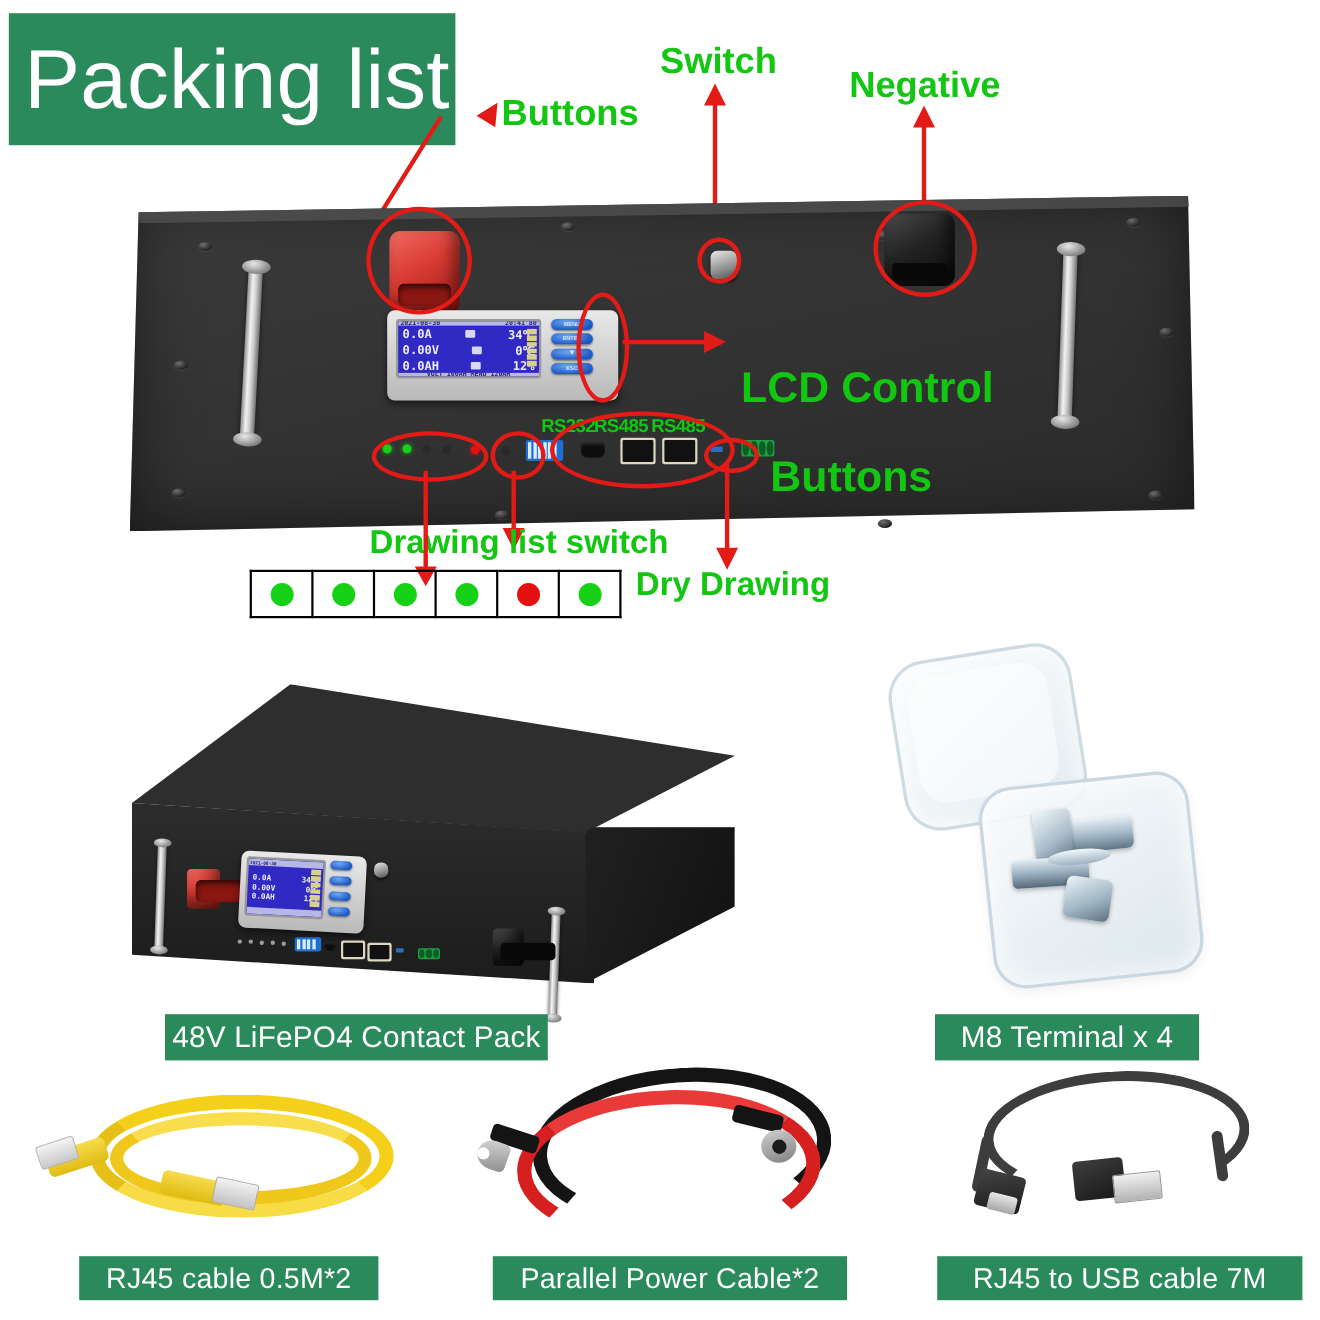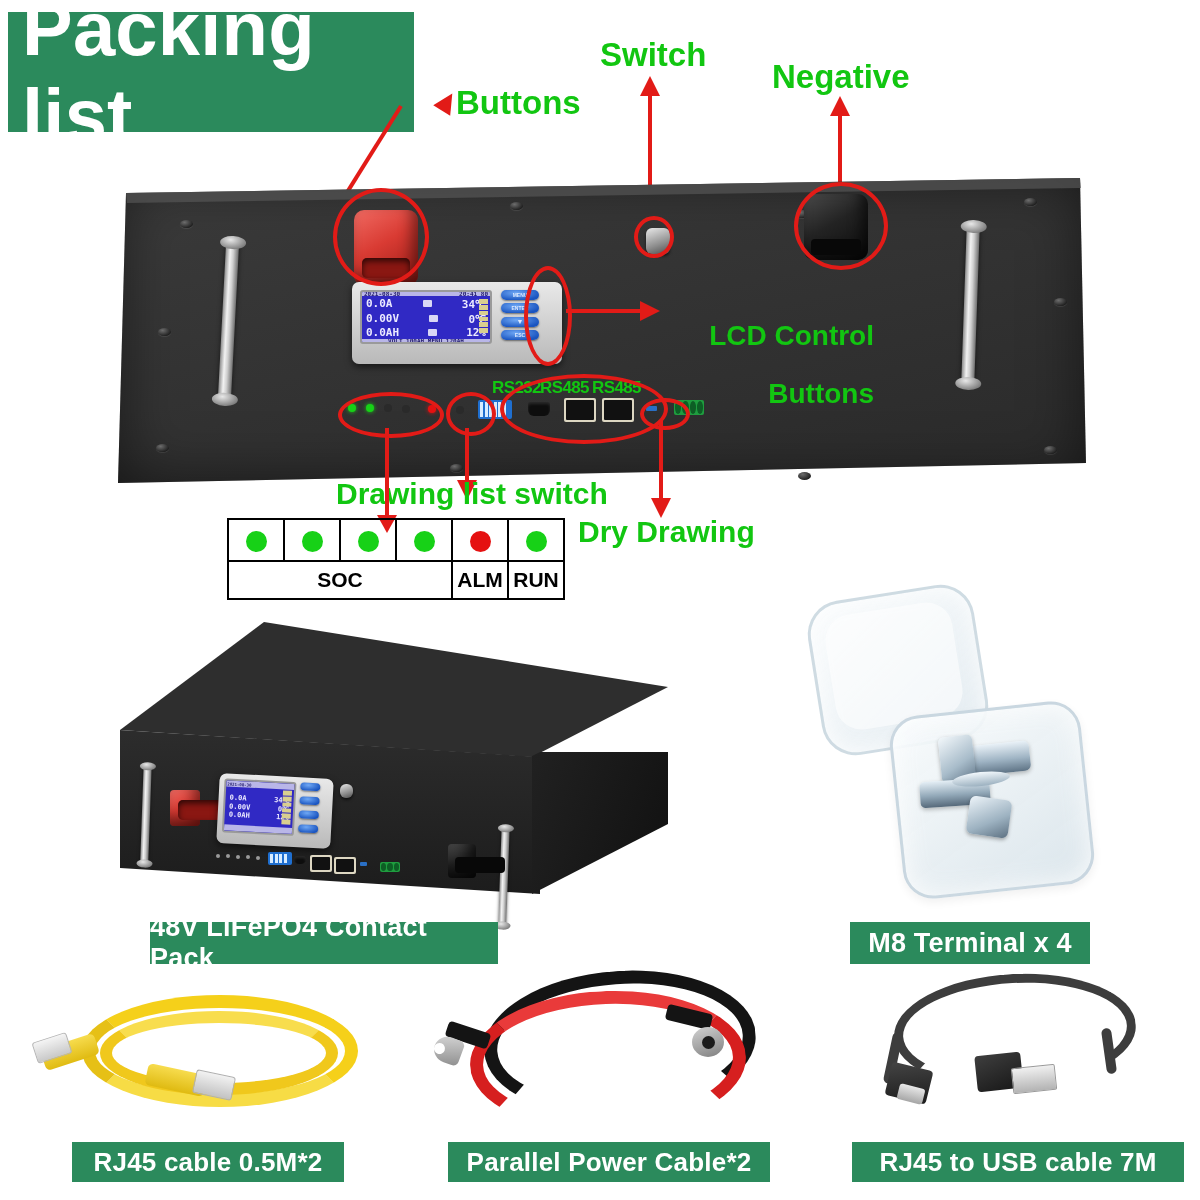--- a/index.html
+++ b/index.html
@@ -2,21 +2,21 @@
 <html><head>
 <meta charset="utf-8">
 <style>
   html,body{margin:0;padding:0;background:#ffffff;}
   body{width:1200px;height:1200px;position:relative;overflow:hidden;
        font-family:"Liberation Sans","DejaVu Sans",sans-serif;}
 
   .abs{position:absolute;}
 
   
-  .banner{background:#2b8a5c;color:#ffffff;font-weight:bold;
+  .banner{background:#2b8a5c;color:#ffffff;font-weight:normal;
           display:flex;align-items:center;justify-content:center;
           letter-spacing:.2px;}
   #title-banner{left:8px;top:12px;width:392px;height:120px;
                 font-size:76px;justify-content:flex-start;padding-left:14px;}
 
   
   .glabel{color:#12c611;font-weight:bold;line-height:1.04;white-space:pre;}
 
   
   .rline{background:#e21b17;}
@@ -247,21 +247,21 @@
 <div class="abs rellipse" style="left:634px;top:216px;width:32px;height:34px;"></div>
 <div class="abs rellipse" style="left:794px;top:182px;width:86px;height:80px;"></div>
 <div class="abs rellipse" style="left:524px;top:266px;width:40px;height:92px;"></div>
 <div class="abs rellipse" style="left:338px;top:392px;width:98px;height:38px;"></div>
 <div class="abs rellipse" style="left:446px;top:392px;width:42px;height:36px;"></div>
 <div class="abs rellipse" style="left:500px;top:374px;width:160px;height:62px;"></div>
 <div class="abs rellipse" style="left:640px;top:398px;width:42px;height:24px;"></div>
 
 <div class="abs rline" style="left:566px;top:309px;width:76px;height:4px;"></div>
 <div class="abs rarrow" style="left:640px;top:301px;border-top:10px solid transparent;border-bottom:10px solid transparent;border-left:20px solid #e21b17;"></div>
-<div class="abs glabel" style="left:652px;top:292px;font-size:28px;text-align:right;width:222px;">
+<div class="abs glabel" style="left:652px;top:292px;font-size:39px;text-align:center;width:222px;">
   <span>LCD Control</span><br>
   <span>Buttons</span>
 </div>
 
 <div class="abs rline" style="left:465px;top:428px;width:4px;height:55px;"></div>
 <div class="abs rarrow" style="left:457px;top:480px;border-left:10px solid transparent;border-right:10px solid transparent;border-top:20px solid #e21b17;"></div>
 <div class="abs glabel" style="left:336px;top:478px;font-size:30px;">Drawing list switch</div>
 
 <div class="abs rline" style="left:385px;top:428px;width:4px;height:92px;"></div>
 <div class="abs rarrow" style="left:377px;top:515px;border-left:10px solid transparent;border-right:10px solid transparent;border-top:18px solid #e21b17;"></div>
@@ -272,25 +272,20 @@
 
 <table id="soc-table" class="abs">
   <tbody>
       <tr>
     <td class="led-cell"><span class="dot" style="background:#17d117;"></span></td>
     <td class="led-cell"><span class="dot" style="background:#17d117;"></span></td>
     <td class="led-cell"><span class="dot" style="background:#17d117;"></span></td>
     <td class="led-cell"><span class="dot" style="background:#17d117;"></span></td>
     <td class="led-cell"><span class="dot" style="background:#e51111;"></span></td>
     <td class="led-cell"><span class="dot" style="background:#17d117;"></span></td>
-  </tr>
-  <tr>
-    <td class="lbl-cell" colspan="4">SOC</td>
-    <td class="lbl-cell">ALM</td>
-    <td class="lbl-cell">RUN</td>
   </tr>
 </tbody>
   </table>
 
 <div class="abs" id="box3d">
   <div class="bx-top"></div>
   <div class="bx-front"></div>
   <div class="bx-side"></div>
 
   <div class="abs handle" style="left:28px;top:150px;transform:scale(.62) rotate(2deg);transform-origin:top left;">

